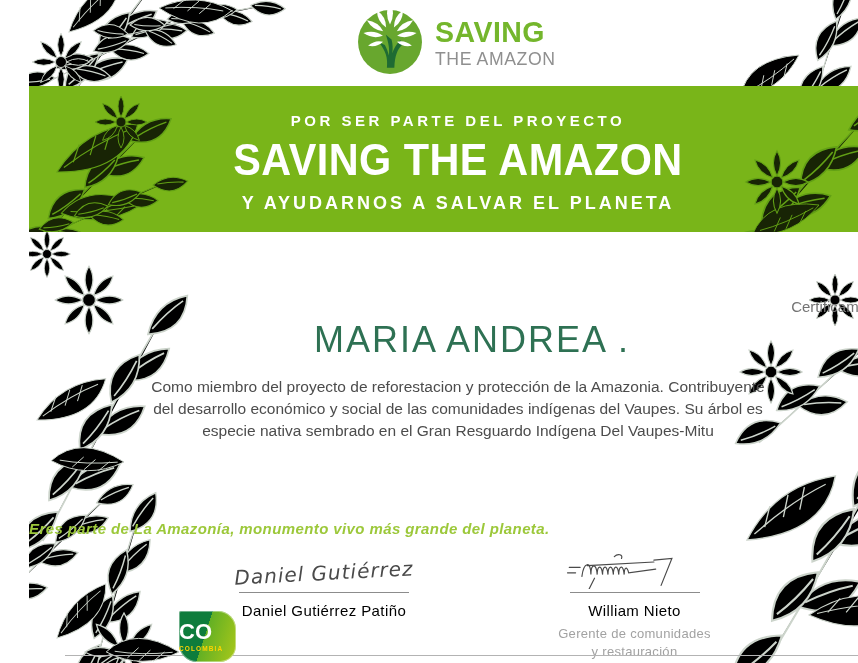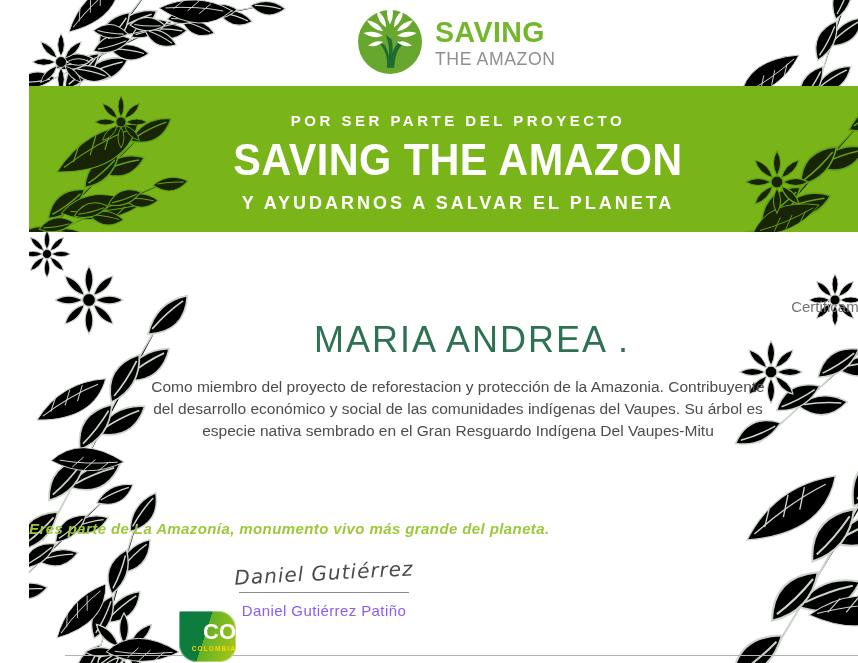--- a/index.html
+++ b/index.html
@@ -33,29 +33,29 @@
   .cert-quote{position:absolute;top:520px;left:0;right:0;text-align:left;font-size:15px;font-weight:700;font-style:italic;color:#9cc83a;letter-spacing:.4px;z-index:3;}
 
   
   .sig{position:absolute;z-index:3;text-align:center;}
   .sig-left{left:175px;top:557px;width:240px;}
   .sig-right{left:488px;top:553px;width:235px;}
   .sig-script{font-family:"DejaVu Sans",sans-serif;font-style:italic;font-size:20px;color:#4a4a4a;letter-spacing:1px;transform:rotate(-3deg);height:32px;line-height:32px;}
   .sig-rule{height:1px;background:#8c8c8c;margin:3px auto 0;}
   .sig-left .sig-rule{width:170px;}
   .sig-right .sig-rule{width:130px;}
-  .sig-name{margin-top:9px;font-size:15px;color:#8b5cf6;letter-spacing:.4px;text-align:center;}
+  .sig-name{margin-top:9px;font-size:15px;color:#000000;letter-spacing:.4px;text-align:center;}
   .sig-role{margin-top:6px;font-size:13px;color:#a2a2a2;letter-spacing:.3px;line-height:1.35;}
   .sig-scribble{display:block;margin:0 auto;height:36px;}
 
   
   .co-logo{position:absolute;left:150px;top:611px;width:57px;height:51px;z-index:4;
     border-radius:2px 18px 16px 18px;
     background:linear-gradient(108deg,#0e7c3c 46%,#63b024 46%,#a4c61a 95%);
-    display:flex;flex-direction:column;align-items:flex-end;justify-content:center;
+    display:flex;flex-direction:column;align-items:flex-start;justify-content:center;
     box-shadow:0 0 0 1px rgba(255,255,255,.4) inset;}
   .co-text{font-size:22px;font-weight:800;color:#fff;line-height:1;}
   .co-subtext{font-size:6.5px;font-weight:800;color:#ffd400;letter-spacing:1.1px;margin-top:2px;}
   .bottom-rule{position:absolute;left:36px;width:816px;top:655px;height:1px;background:#b3b3b3;z-index:3;}
   .right-strip{position:absolute;right:0;top:0;bottom:0;width:6px;background:#fff;border-left:1px solid #e2e2e2;z-index:5;}
 </style>
 </head>
 <body>
 
 <div class="page">
@@ -175,20 +175,38 @@
     <p>Como miembro del proyecto de reforestacion y protección de la Amazonia. Contribuyente del desarrollo económico y social de las comunidades indígenas del Vaupes. Su árbol es especie nativa sembrado en el Gran Resguardo Indígena Del Vaupes-Mitu</p>
   </div>
   <div class="cert-quote">Eres parte de La Amazonía, monumento vivo más grande del planeta.</div>
 
   <div class="sig sig-left">
     <div class="sig-script">Daniel Gutiérrez</div>
     <div class="sig-rule"></div>
     <div class="sig-name">Daniel Gutiérrez Patiño</div>
   </div>
 
+  <div class="sig sig-right">
+    <svg class="sig-scribble" width="150" height="36" viewBox="0 0 150 40">
+      <g fill="none" stroke="#4a4a4a" stroke-width="1.3" stroke-linecap="round">
+        <path d="M2 16 h12 M0 22 h9"></path>
+        <path d="M16 26 C18 10 26 8 26 24 C26 12 32 10 33 24 C33 14 38 12 39 24 C39 14 44 12 45 24 C45 14 50 12 51 24 C51 14 56 12 57 24 C57 14 62 12 63 24 C63 16 66 14 68 22 L98 18"></path>
+        <path d="M22 14 L96 10"></path>
+        <path d="M96 8 L116 6 L104 36"></path>
+        <path d="M30 28 L24 40"></path>
+        <path d="M52 4 C56 0 62 2 60 6"></path>
+      </g>
+    </svg>
+    <div class="sig-rule"></div>
+    <div class="sig-name">William Nieto</div>
+    <div class="sig-role">
+      <div>Gerente de comunidades</div>
+      <div>y restauración</div>
+    </div>
+  </div>
 
   <div class="co-logo">
     <div class="co-text">CO</div>
     <div class="co-subtext">COLOMBIA</div>
   </div>
   <div class="bottom-rule"></div>
   <div class="right-strip"></div>
 
 </div>
 

